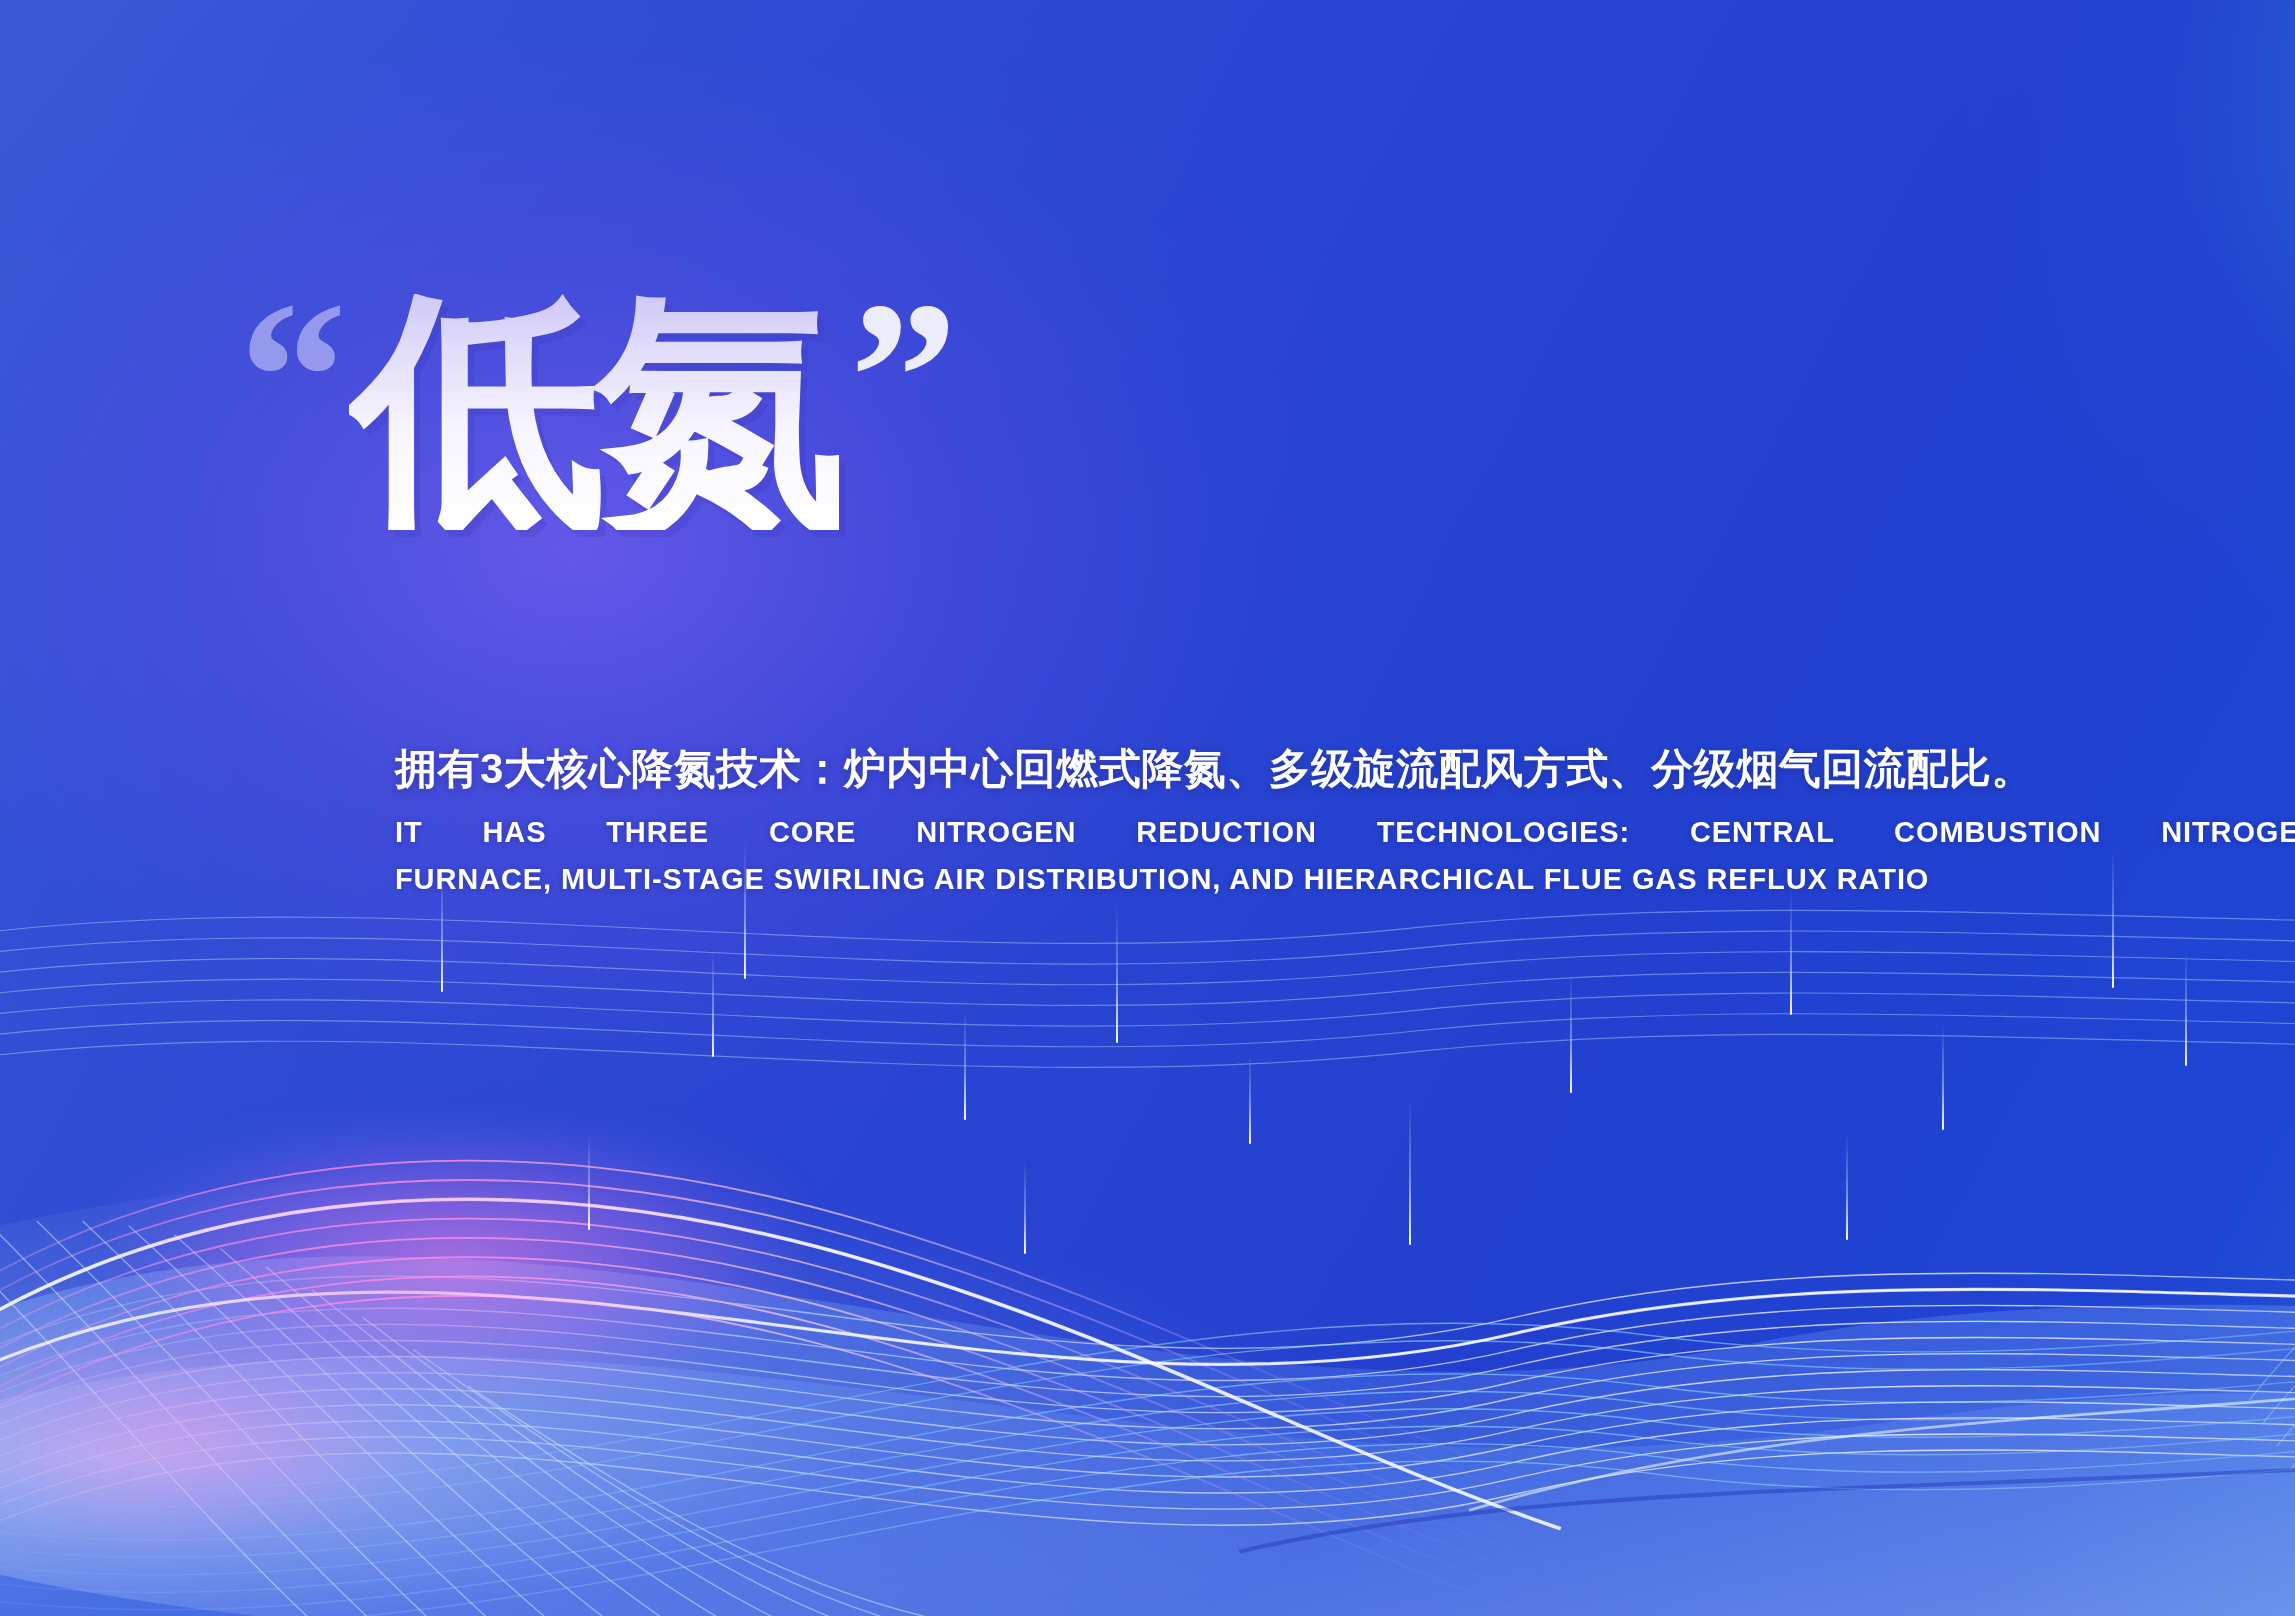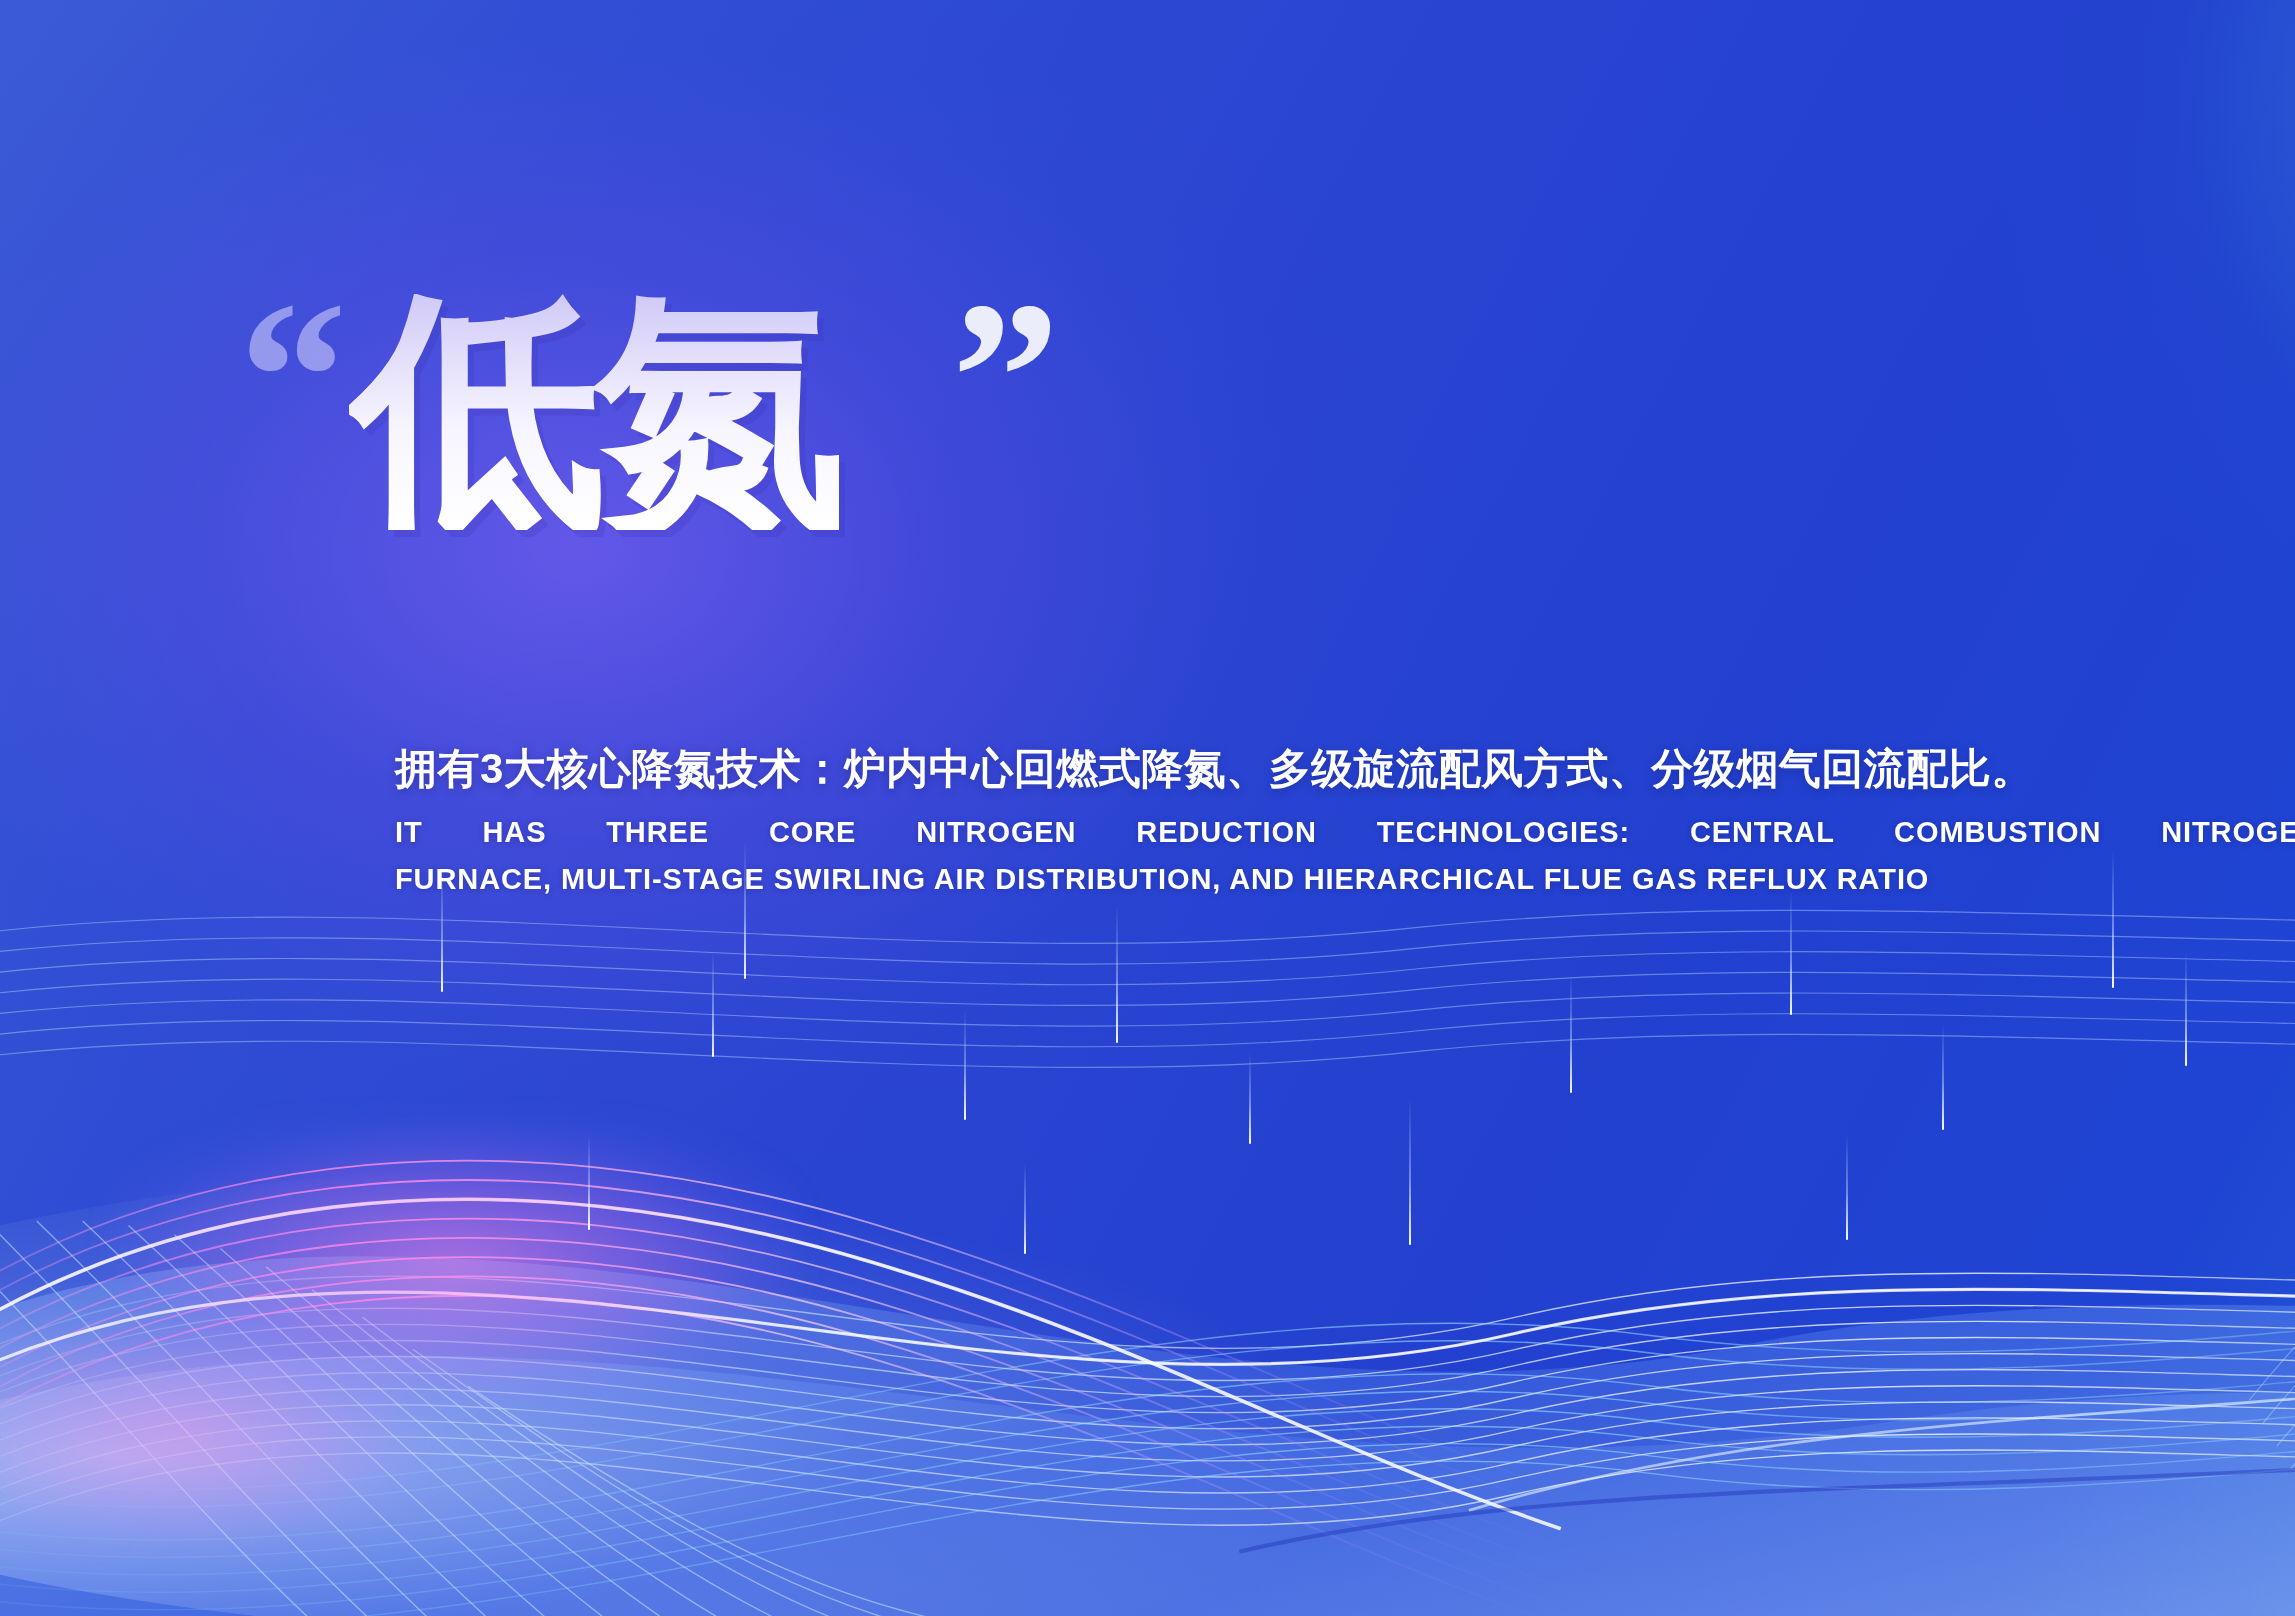--- a/index.html
+++ b/index.html
@@ -53,20 +53,21 @@
     user-select:none;
   }
   .qmark.close{
     color:rgba(255,255,255,0.90);
     margin-left:9.2px;
   }
   .headline{
     display:flex;
     align-items:flex-end;
     margin:0 1.8px;
+    flex-direction:column;
   }
   .hl-word{
     font-size:257px;
     line-height:0.92;
     font-weight:700;
     letter-spacing:-12px;
     font-family:"DejaVu Sans","Liberation Sans",sans-serif;
     background:linear-gradient(180deg,#cfc9f7 0%, #e4e0fb 28%, #f7f6ff 58%, #ffffff 100%);
     -webkit-background-clip:text;
             background-clip:text;

